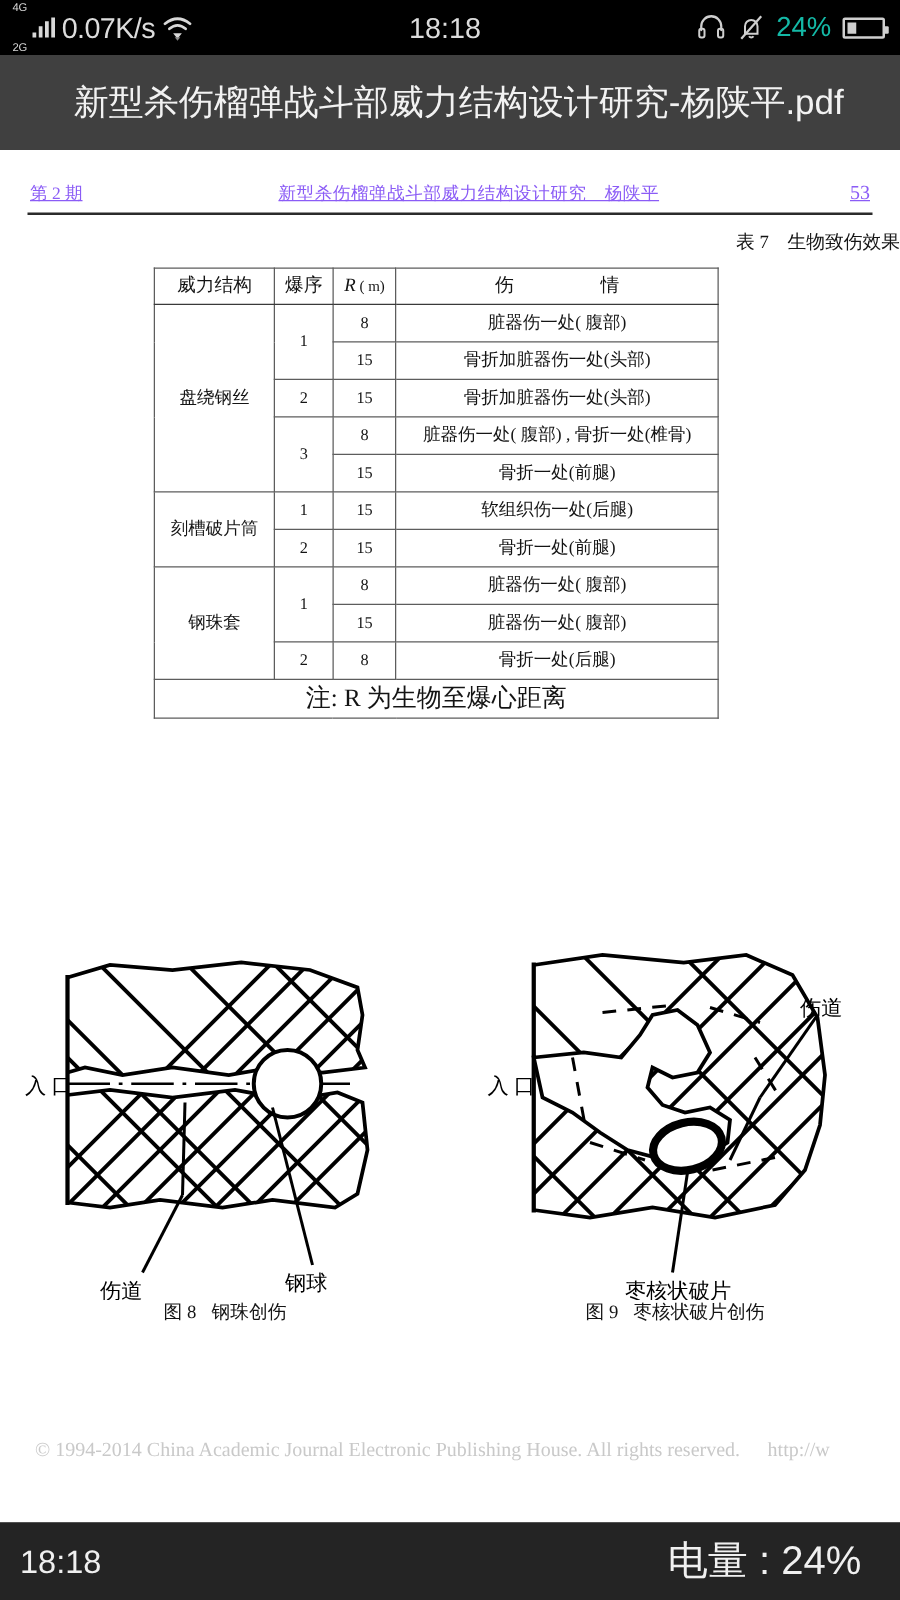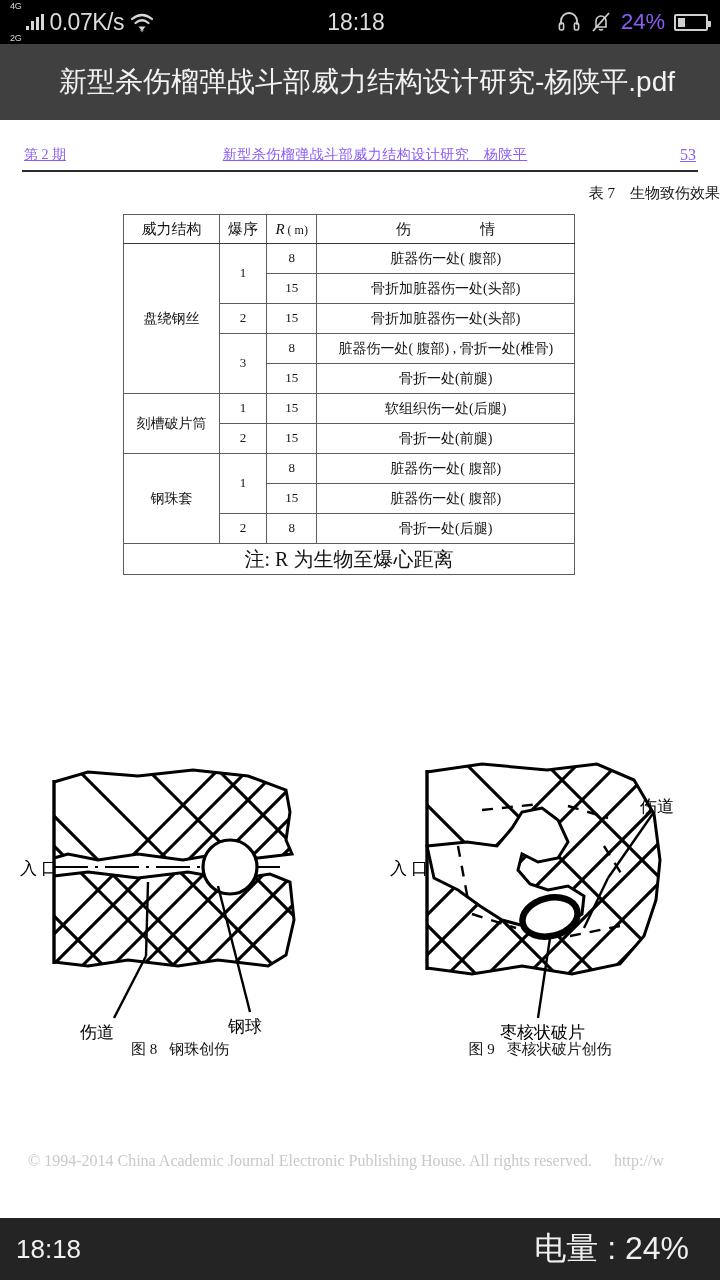--- a/index.html
+++ b/index.html
@@ -29,21 +29,21 @@
   .net-gen { display: flex; flex-direction: column; justify-content: center; line-height: 1; gap: 23px; }
   .net-gen span { font-size: 9px; letter-spacing: -0.3px; color: #d8d8d8; }
   .sig-bars { display: flex; align-items: flex-end; gap: 2px; height: 16px; }
   .sig-bars i { display: block; width: 3px; background: #d8d8d8; }
   .sig-bars i:nth-child(1) { height: 4px; }
   .sig-bars i:nth-child(2) { height: 9px; }
   .sig-bars i:nth-child(3) { height: 13px; }
   .sig-bars i:nth-child(4) { height: 16px; }
   .netspeed { font-size: 23px; color: #dcdcdc; letter-spacing: -0.5px; }
   .clock-top { font-size: 23px; color: #dcdcdc; letter-spacing: 0px; }
-  .batt-pct { font-size: 22px; color: #8b5cf6; }
+  .batt-pct { font-size: 22px; color: #14b8a6; }
 
   .batt-shell {
     width: 34px; height: 17px; border: 2px solid #cfcfcf; border-radius: 2px;
     position: relative; box-sizing: border-box;
   }
   .batt-shell::after {
     content: ""; position: absolute; right: -5px; top: 5px;
     width: 3px; height: 6px; background: #cfcfcf; border-radius: 0 1px 1px 0;
   }
   .batt-fill { position: absolute; left: 2px; top: 2px; bottom: 2px; width: 24%; background: #cfcfcf; }

